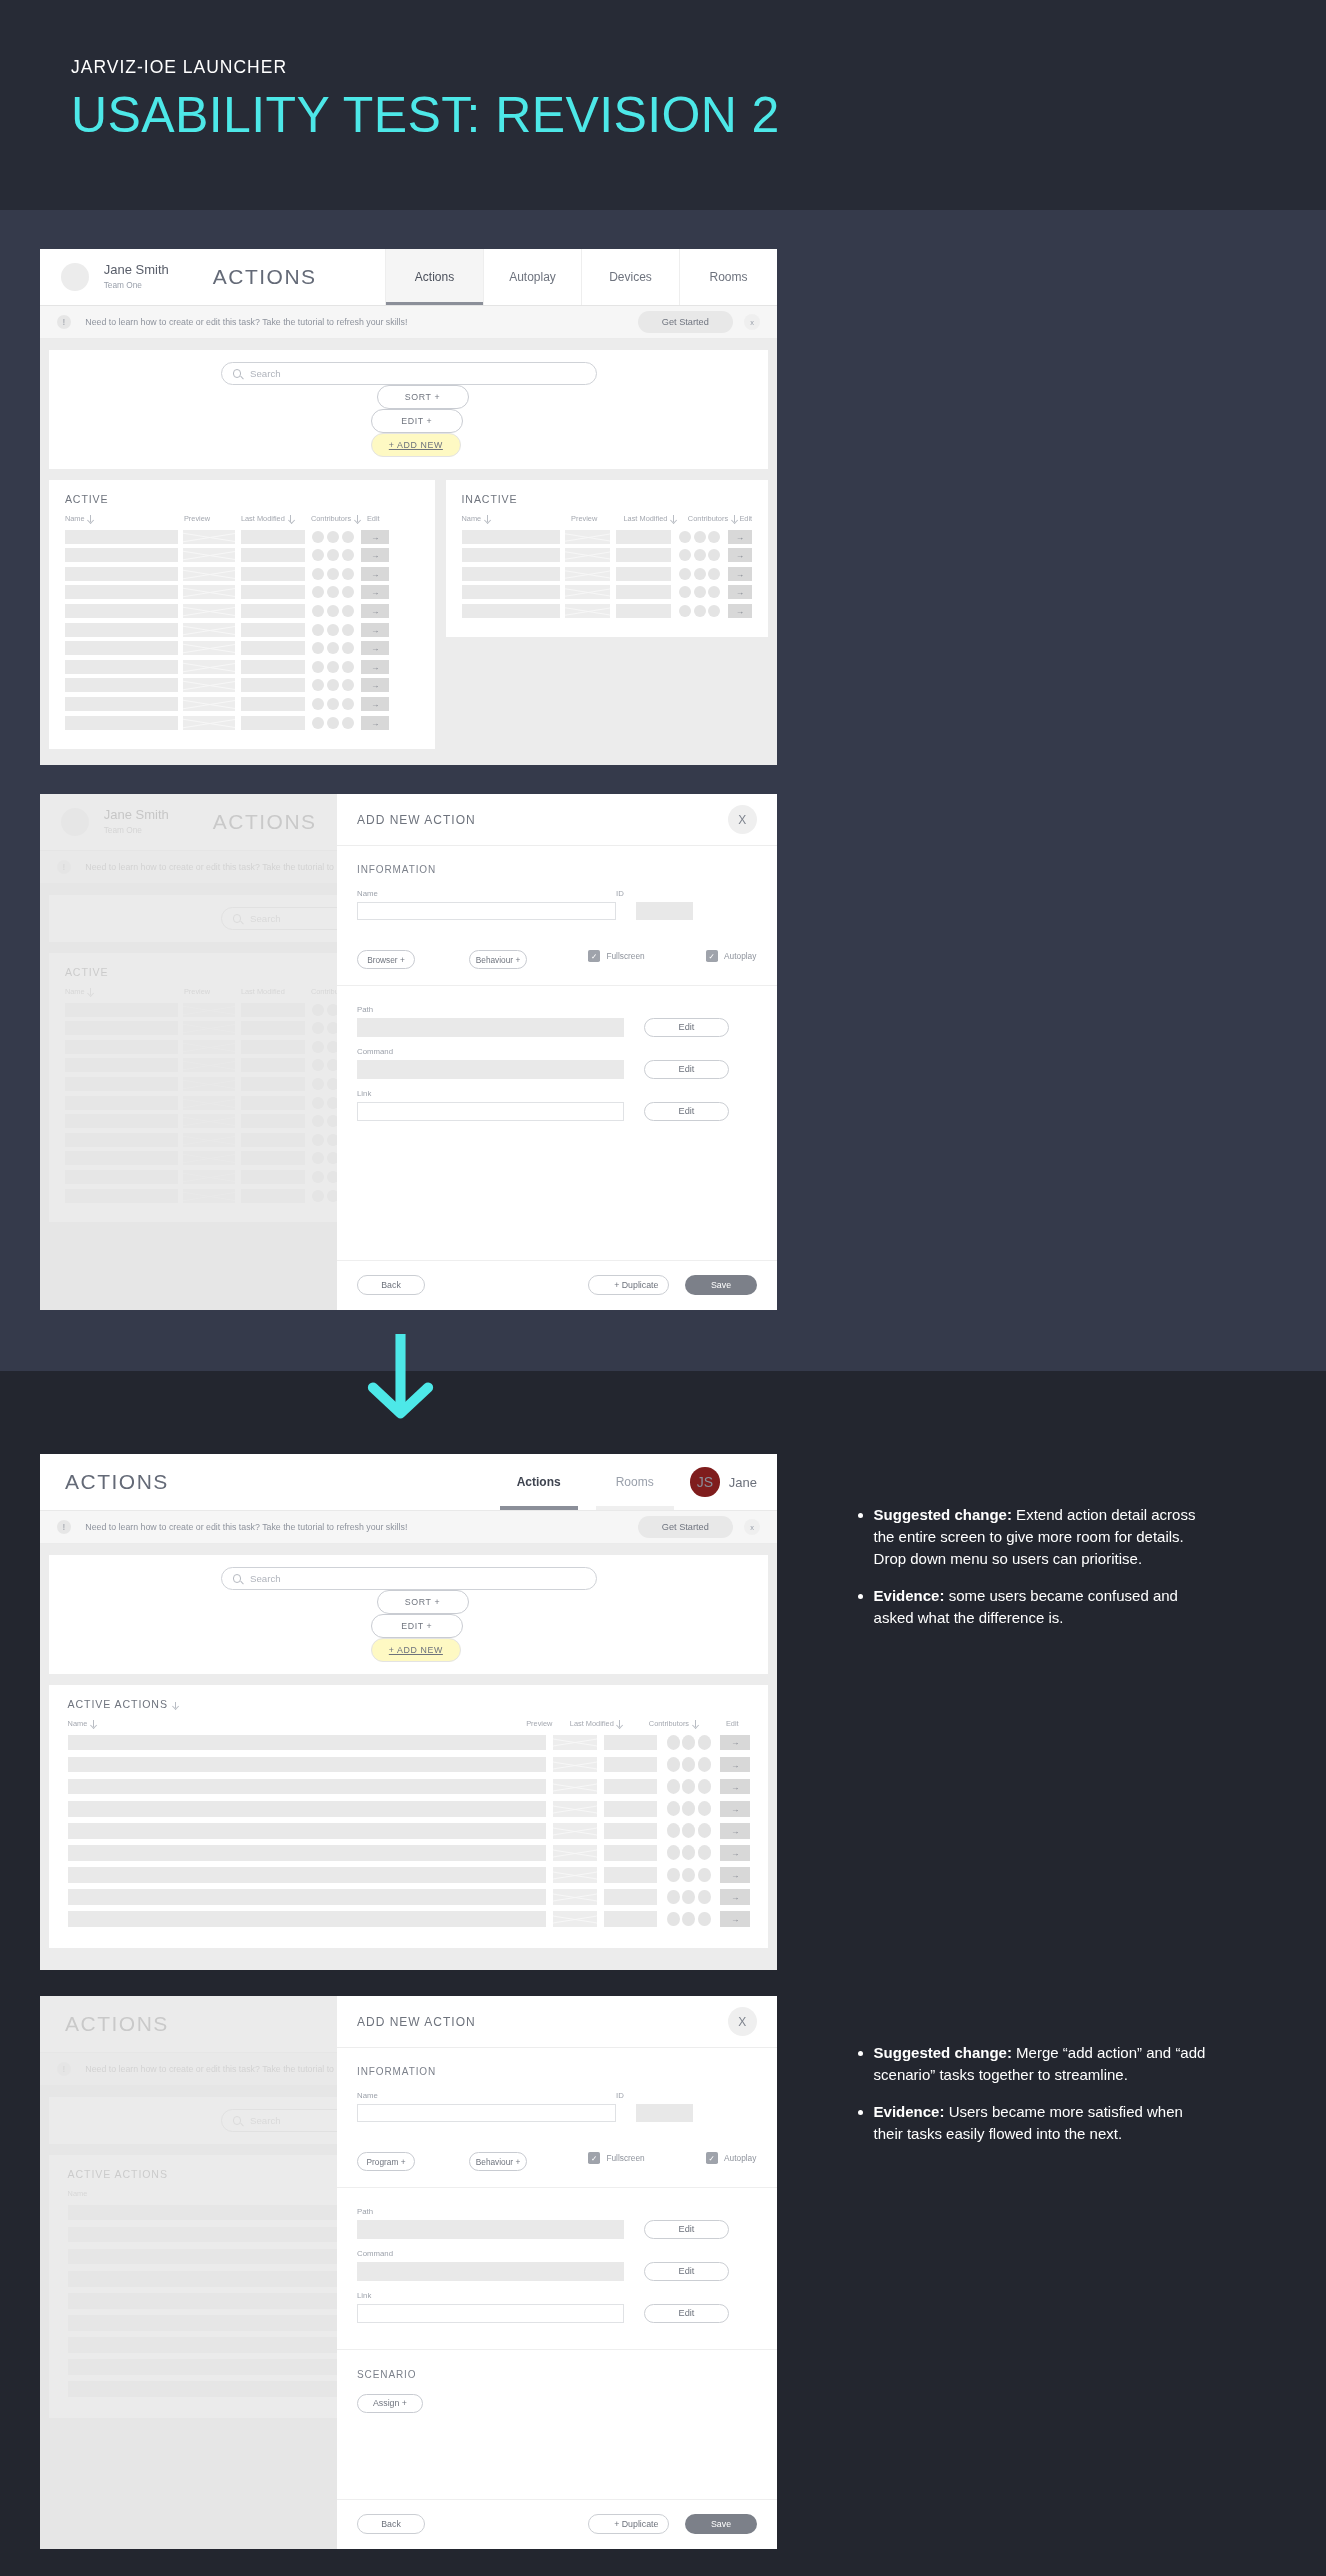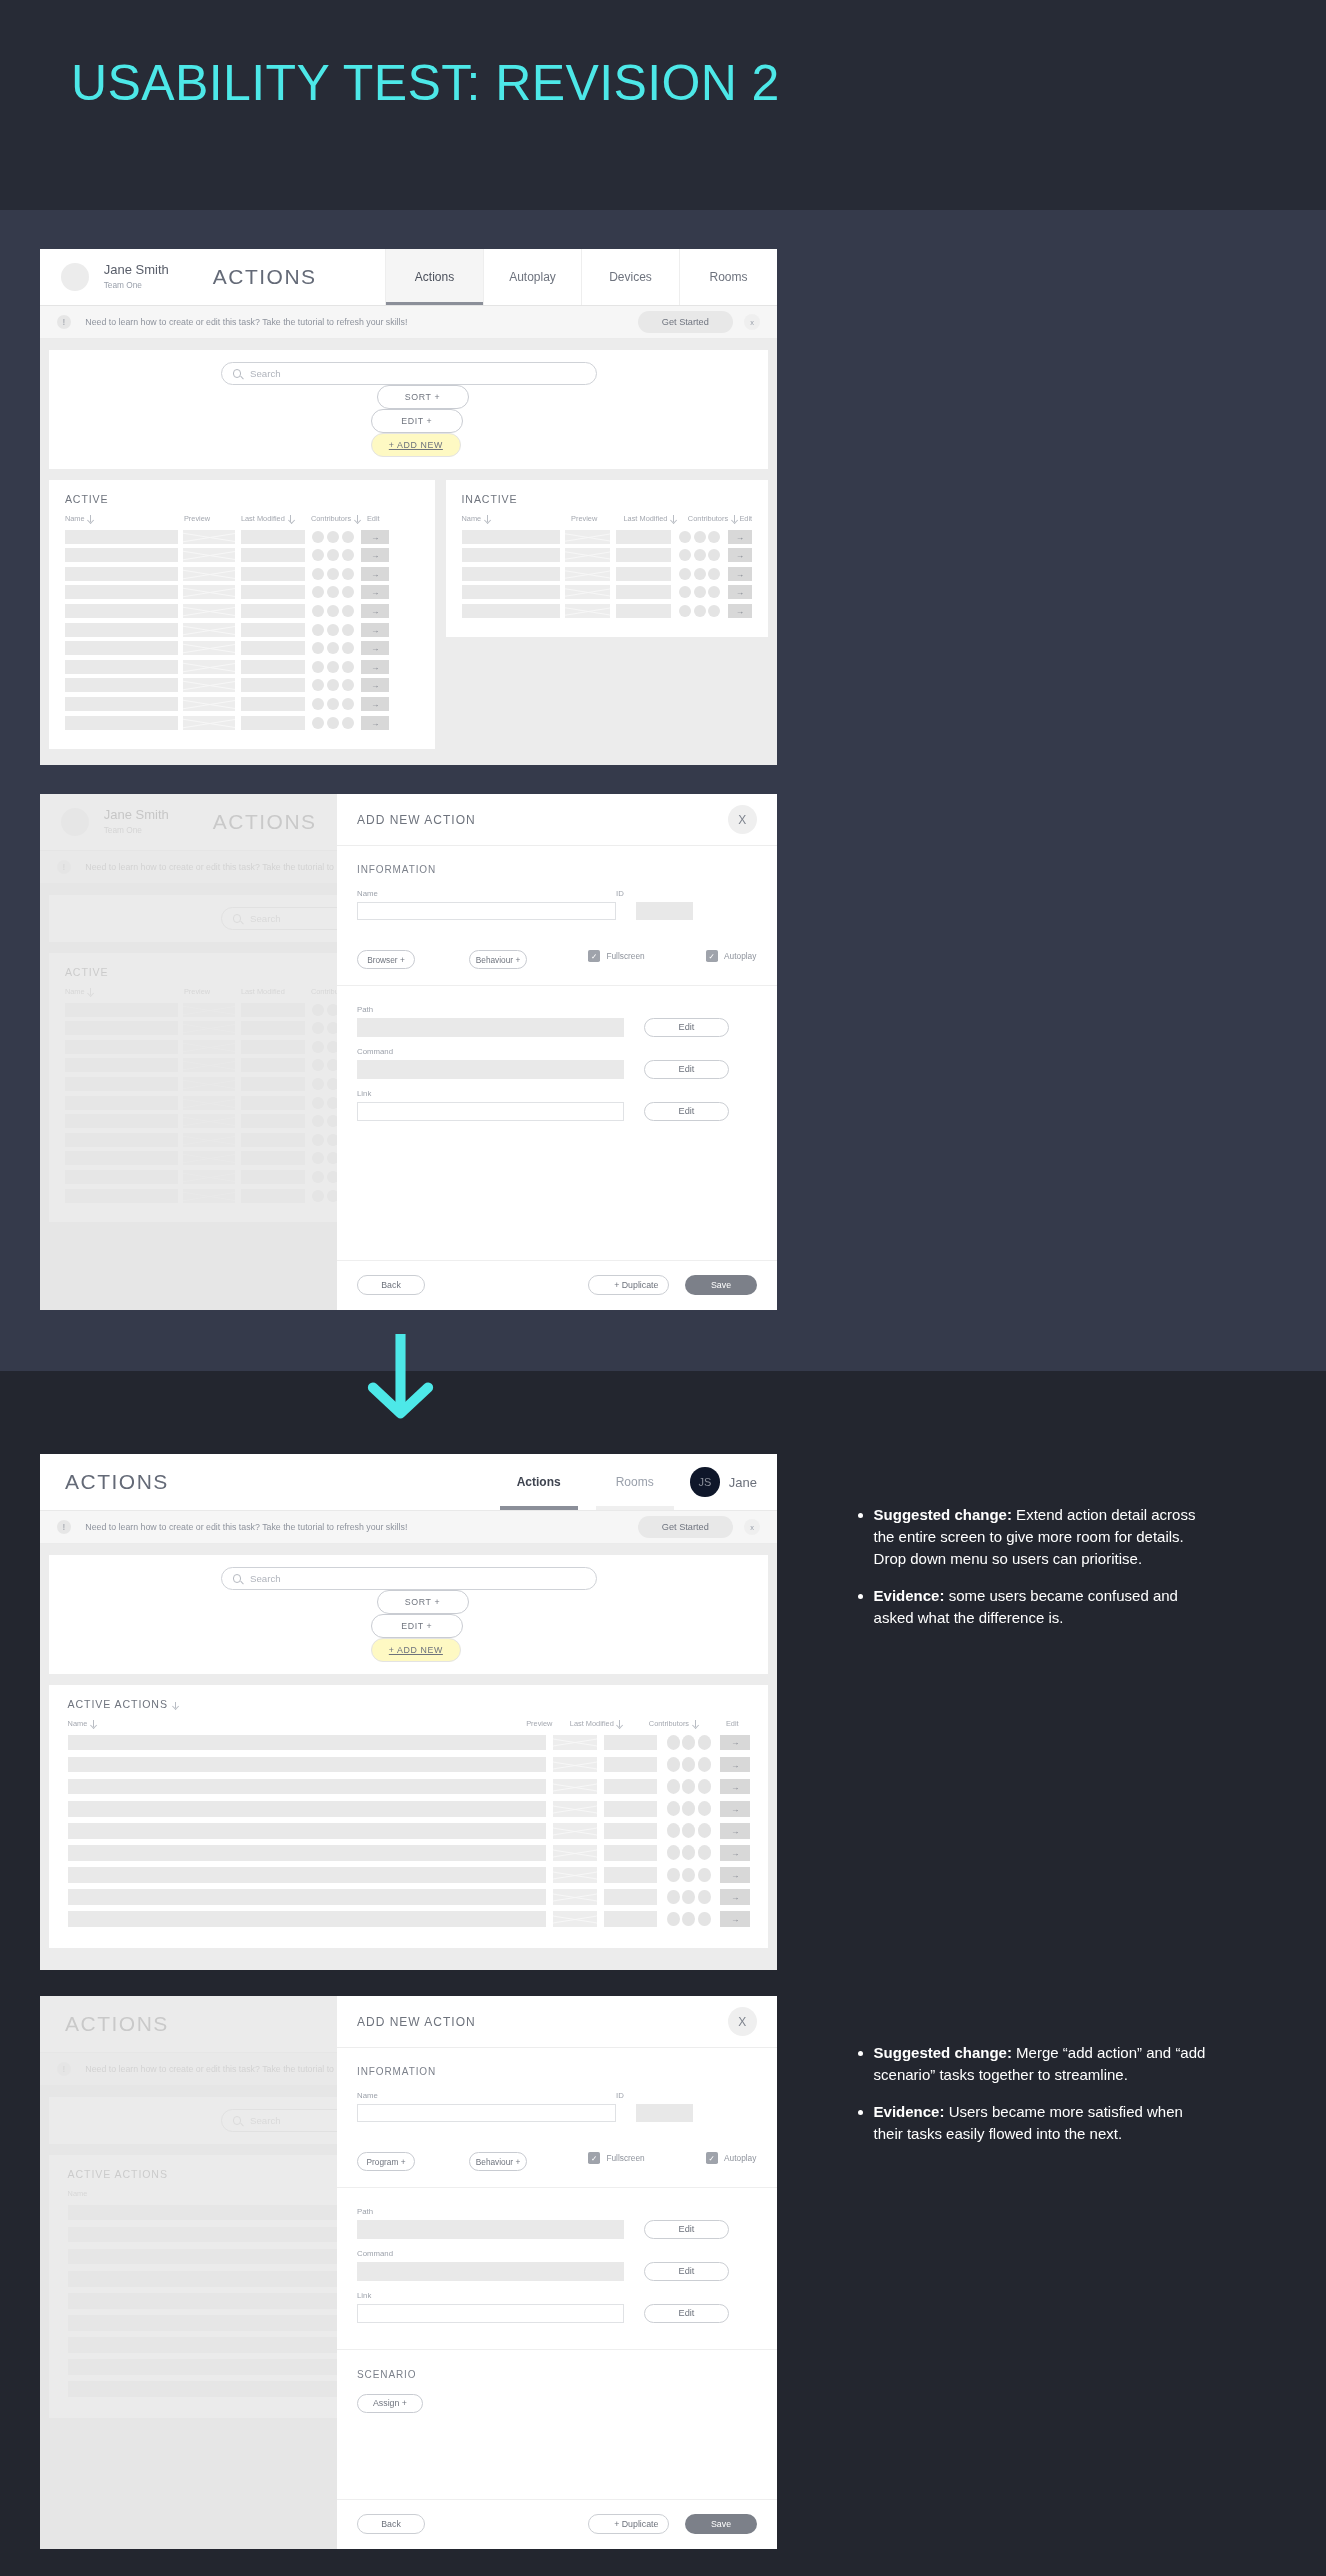--- a/index.html
+++ b/index.html
@@ -68,22 +68,22 @@
   .tabs2 { margin-left:auto; display:flex; align-items:center; height:100%; }
   .tab2 {
     width:96px; height:100%; display:flex; align-items:center; justify-content:center;
     font-size:12px; color:#9aa0ab; position:relative;
   }
   .tab2.active { color:#3f4450; font-weight:600; }
   .tab2.active:after { content:""; position:absolute; left:9.2px; right:9.2px; bottom:0; height:3.7px; background:#8b8f99; }
   .tab2.plain:after { content:""; position:absolute; left:9.2px; right:9.2px; bottom:0; height:3.7px; background:#efefef; }
   .userchip { display:flex; align-items:center; margin-left:7.4px; margin-right:20px; }
   .avatar-init {
-    width:29.5px; height:29.5px; border-radius:50%; background:#0f172a; color:#8a8f9a;
-    font-size:11px; display:flex; align-items:center; justify-content:center;
+    width:29.5px; height:29.5px; border-radius:50%; background:#7f1d1d; color:#8a8f9a;
+    font-size:14px; display:flex; align-items:center; justify-content:center;
   }
   .userchip-name { font-size:13px; color:#6b707b; margin-left:9.2px; }
 
   
   .tutbar {
     height:33px; background:#f6f6f6; display:flex; align-items:center;
     border-bottom:0.9px solid #ebebeb; padding:0 16.6px;
   }
   .excl {
     width:14.7px; height:14.7px; border-radius:50%; background:#e6e6e6; color:#8e939d;
@@ -264,20 +264,21 @@
 </head>
 <body>
 
 <div class="page">
 
   <div class="band-top"></div>
   <div class="band-mid"></div>
   <div class="band-bottom"></div>
 
   <div class="title-wrap">
+    <div class="eyebrow">JARVIZ-IOE LAUNCHER</div>
     <div class="bigtitle">USABILITY TEST: REVISION 2</div>
   </div>
 
   <div class="mock mock-1">
     <div class="apphead">
       <div class="avatar-lg"></div>
       <div class="user-block">
         <div class="user-name">Jane Smith</div>
         <div class="user-team">Team One</div>
       </div>

